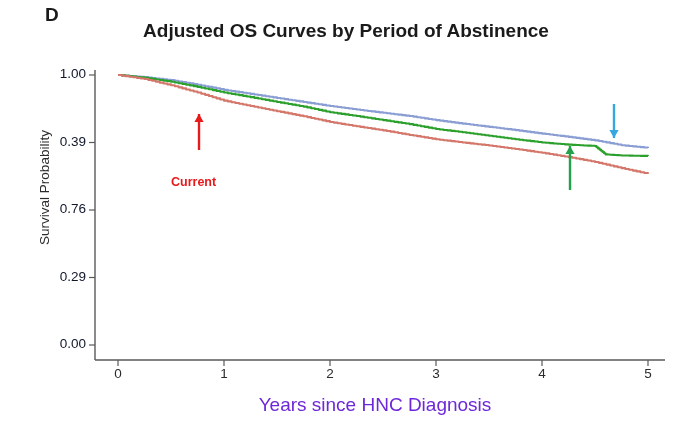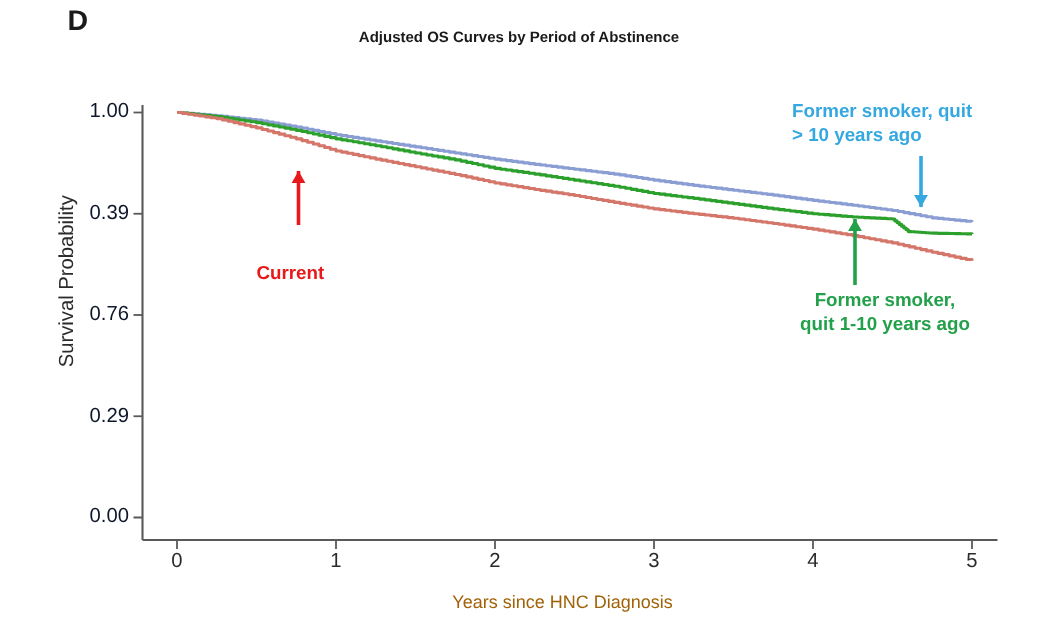--- a/index.html
+++ b/index.html
@@ -28,43 +28,43 @@
     font-weight: bold;
     color: #1a1a1a;
     letter-spacing: 0px;
   }
   .chart-title {
     position: absolute;
     left: 0;
     top: 20px;
     width: 692px;
     text-align: center;
-    font-size: 10px;
+    font-size: 19px;
     font-weight: bold;
     color: #1a1a1a;
   }
   .y-axis-label {
     position: absolute;
     left: -86px;
     top: 180px;
     width: 260px;
     text-align: center;
     font-size: 13.5px;
     color: #2b2b2b;
     transform: rotate(-90deg);
     transform-origin: center center;
   }
   .x-axis-label {
     position: absolute;
     left: 95px;
     top: 394px;
     width: 560px;
     text-align: center;
-    font-size: 12px;
-    color: #a16207;
+    font-size: 19px;
+    color: #6d28d9;
   }
   .ytick {
     position: absolute;
     right: 0;
     width: 46px;
     text-align: right;
     font-size: 13.5px;
     color: #0f172a;
   }
   .ytick-wrap {
@@ -197,27 +197,19 @@
           <line x1="570" x2="570" y1="190" y2="146" stroke="#22a04a" stroke-width="2.4"></line>
           <polygon points="565.4,154 574.6,154 570,146" fill="#22a04a"></polygon>
         </g>
         <g>
           <line x1="199" x2="199" y1="150" y2="114" stroke="#e8191b" stroke-width="2.4"></line>
           <polygon points="194.4,122 203.6,122 199,114" fill="#e8191b"></polygon>
         </g>
       </g>
   </svg>
 
-  <div class="annot annot-blue">
-    <div>Former smoker, quit</div>
-    <div>&gt; 10 years ago</div>
-  </div>
-
-  <div class="annot annot-green">
-    <div>Former smoker,</div>
-    <div>quit 1-10 years ago</div>
-  </div>
+
 
   <div class="annot annot-red">
     <div>Current</div>
   </div>
 
 </div>
 
 </body></html>

